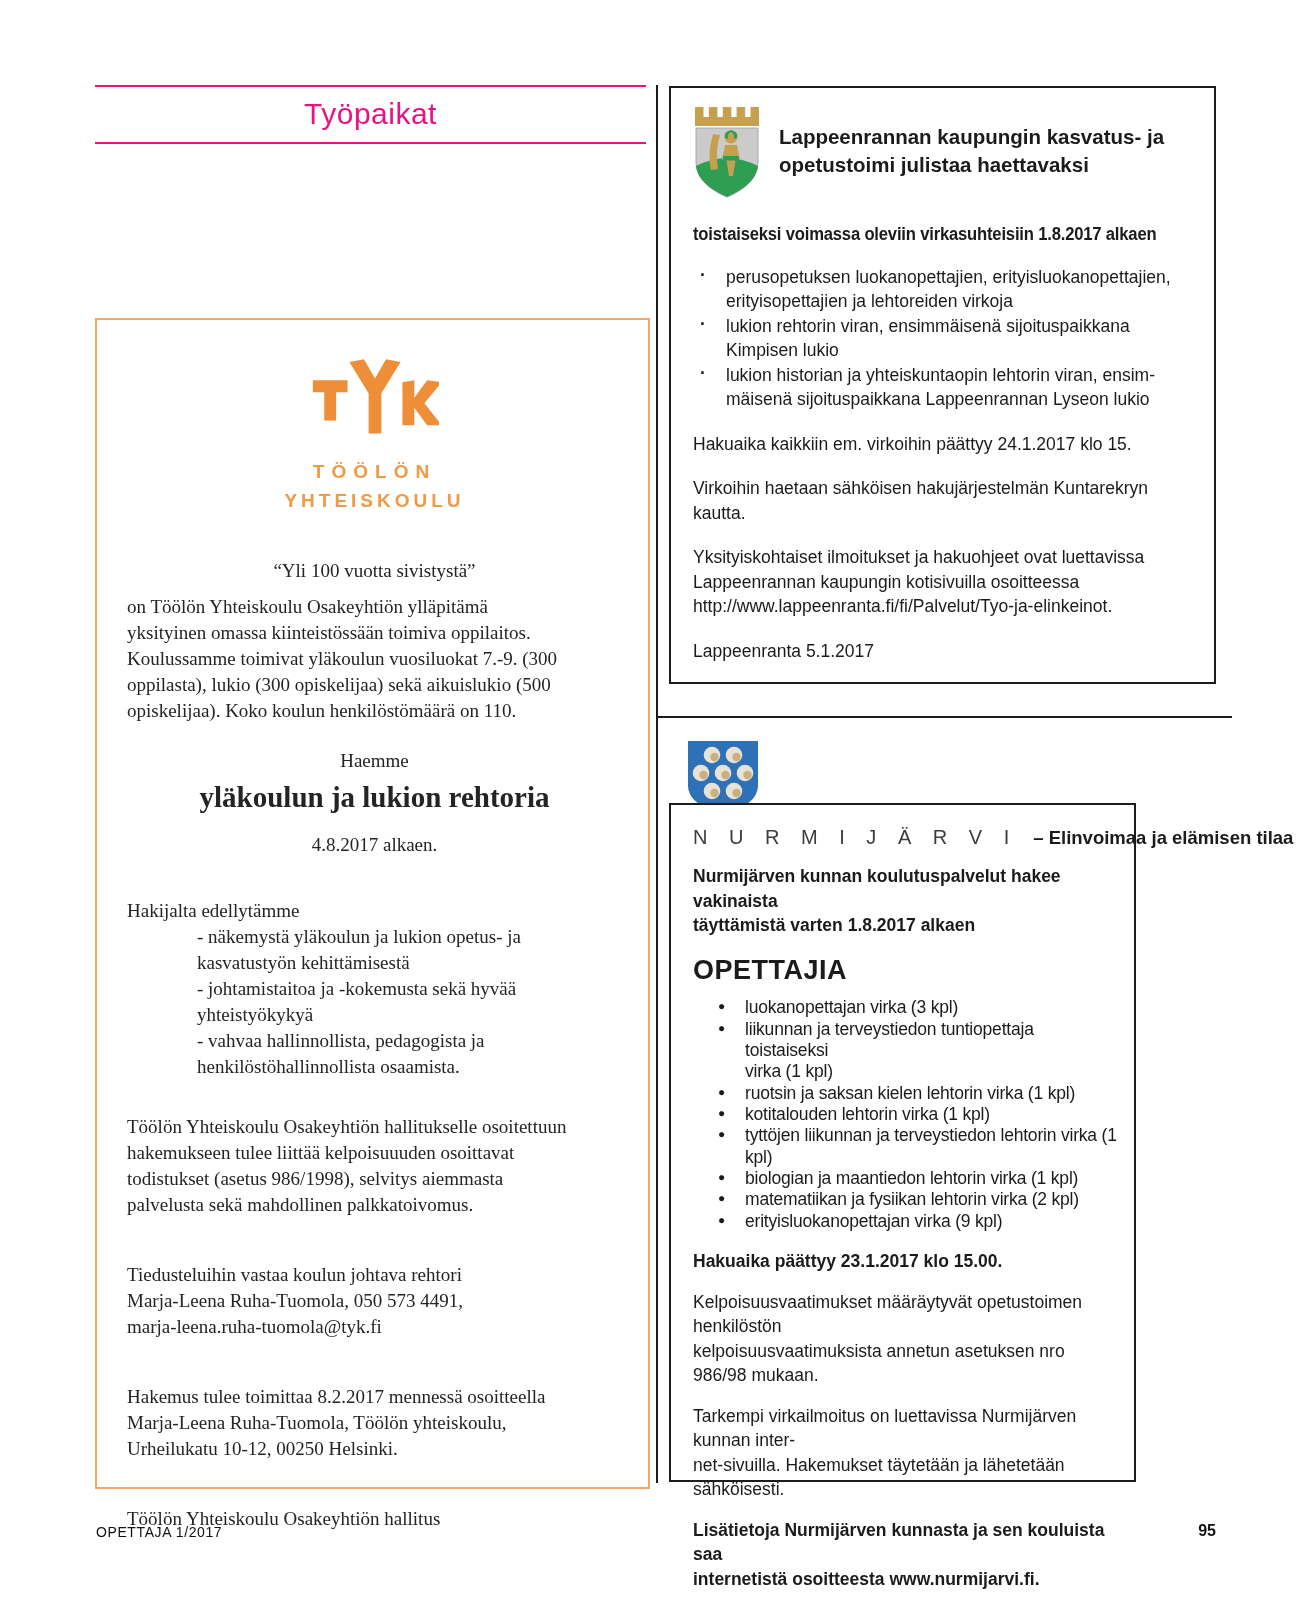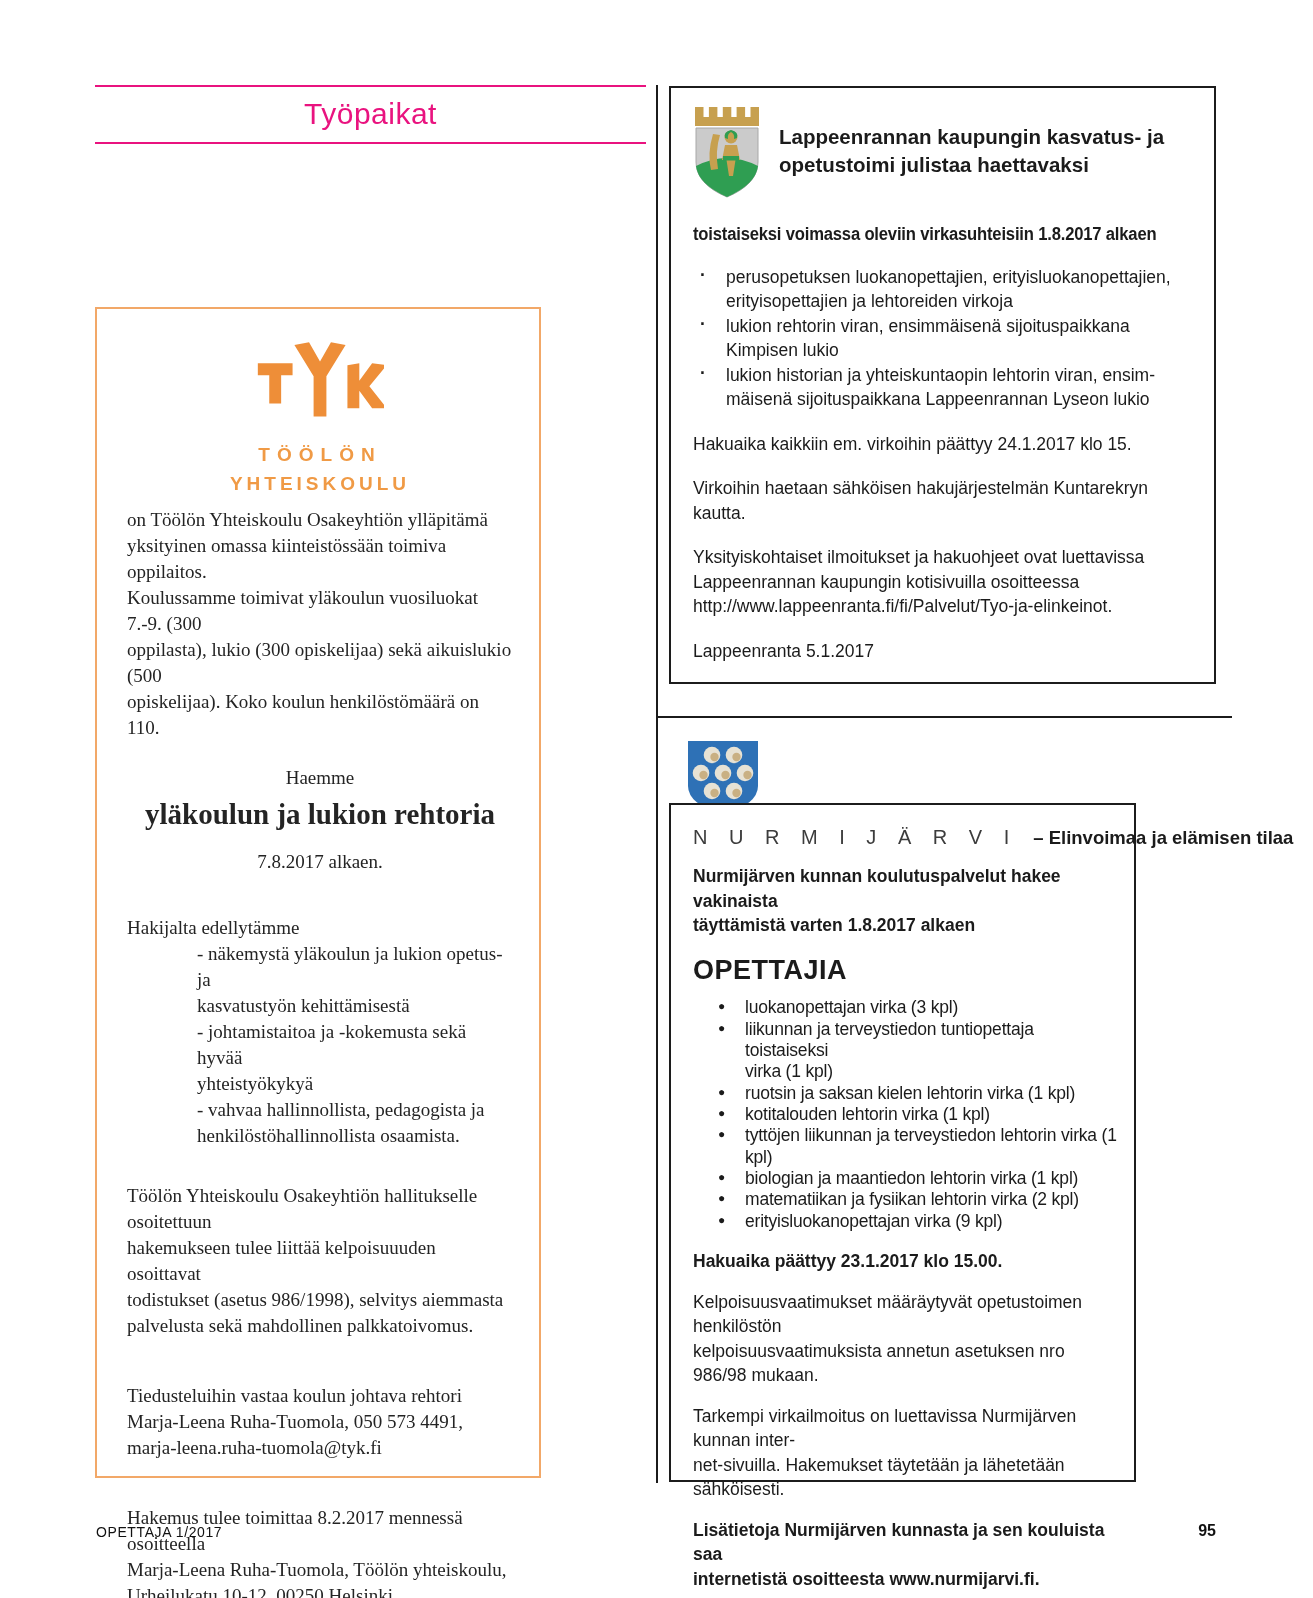--- a/index.html
+++ b/index.html
@@ -16,22 +16,22 @@
     position:absolute; left:95px; top:94px; width:551px; text-align:center;
     font-size:30px; font-weight:400; color:#e9137f; letter-spacing:0.5px; line-height:40px;
   }
 
   
   .vrule { position:absolute; left:656px; top:85px; width:2px; height:1398px; background:#1b1b1b; }
   .hrule { position:absolute; left:656px; top:716px; width:576px; height:2px; background:#1b1b1b; }
 
   
   .tyk-box {
-    position:absolute; left:95px; top:307px; width:446px; height:1171px;
-    border:2px solid #f2a868; box-sizing:border-box; padding:22px 26px 0 30px;
+    position:absolute; left:95px; top:318px; width:555px; height:1171px;
+    border:2px solid #f2a868; box-sizing:border-box; padding:28px 26px 0 30px;
     font-family:"Liberation Serif","DejaVu Serif",serif; font-size:19px; line-height:1.37; color:#242424;
   }
   .tyk-logo { text-align:center; margin-top:6px; }
   .tyk-caption1 { font-family:"Liberation Sans",sans-serif; font-weight:700; font-size:19px;
                   letter-spacing:7px; color:#f09a45; margin-top:16px; }
   .tyk-caption2 { font-family:"Liberation Sans",sans-serif; font-weight:700; font-size:19px;
                   letter-spacing:4px; color:#f09a45; margin-top:3px; }
   .tyk-slogan { text-align:center; margin-top:44px; }
   .tyk-school-name { text-align:center; font-size:29px; letter-spacing:1px; margin-top:12px; }
   .tyk-intro { margin-top:10px; white-space:pre-line; }
@@ -99,29 +99,30 @@
         <g fill="#ee8e38">
           <path d="M2,26 h38 v13 h-12.5 v31 h-13 v-31 H2 z"></path>
           <path d="M42,6 L58,3 L70,24 L82,3 L98,6 L77,40 L77,84 L63,84 L63,40 Z"></path>
           <path d="M100,28 l13,-2 v19 l14,-19 l16,2 l-19,23 l19,24 h-16 l-14,-19 v19 h-13 z"></path>
         </g>
       </svg>
       <div class="tyk-caption1">TÖÖLÖN</div>
       <div class="tyk-caption2">YHTEISKOULU</div>
     </div>
 
+    <div class="tyk-slogan">“Yli 100 vuotta sivistystä”</div>
     <div class="tyk-intro">on Töölön Yhteiskoulu Osakeyhtiön ylläpitämä
 yksityinen omassa kiinteistössään toimiva oppilaitos.
 Koulussamme toimivat yläkoulun vuosiluokat 7.-9. (300
 oppilasta), lukio (300 opiskelijaa) sekä aikuislukio (500
 opiskelijaa). Koko koulun henkilöstömäärä on 110.</div>
 
     <div class="tyk-haemme">Haemme</div>
     <div class="tyk-position">yläkoulun ja lukion rehtoria</div>
-    <div class="tyk-date">7.8.2017 alkaen.</div>
+    <div class="tyk-date">4.8.2017 alkaen.</div>
 
     <div class="tyk-req-label">Hakijalta edellytämme</div>
     <div class="tyk-req">- näkemystä yläkoulun ja lukion opetus- ja
 kasvatustyön kehittämisestä
 - johtamistaitoa ja -kokemusta sekä hyvää
 yhteistyökykyä
 - vahvaa hallinnollista, pedagogista ja
 henkilöstöhallinnollista osaamista.</div>
 
     <div class="tyk-para">Töölön Yhteiskoulu Osakeyhtiön hallitukselle osoitettuun

